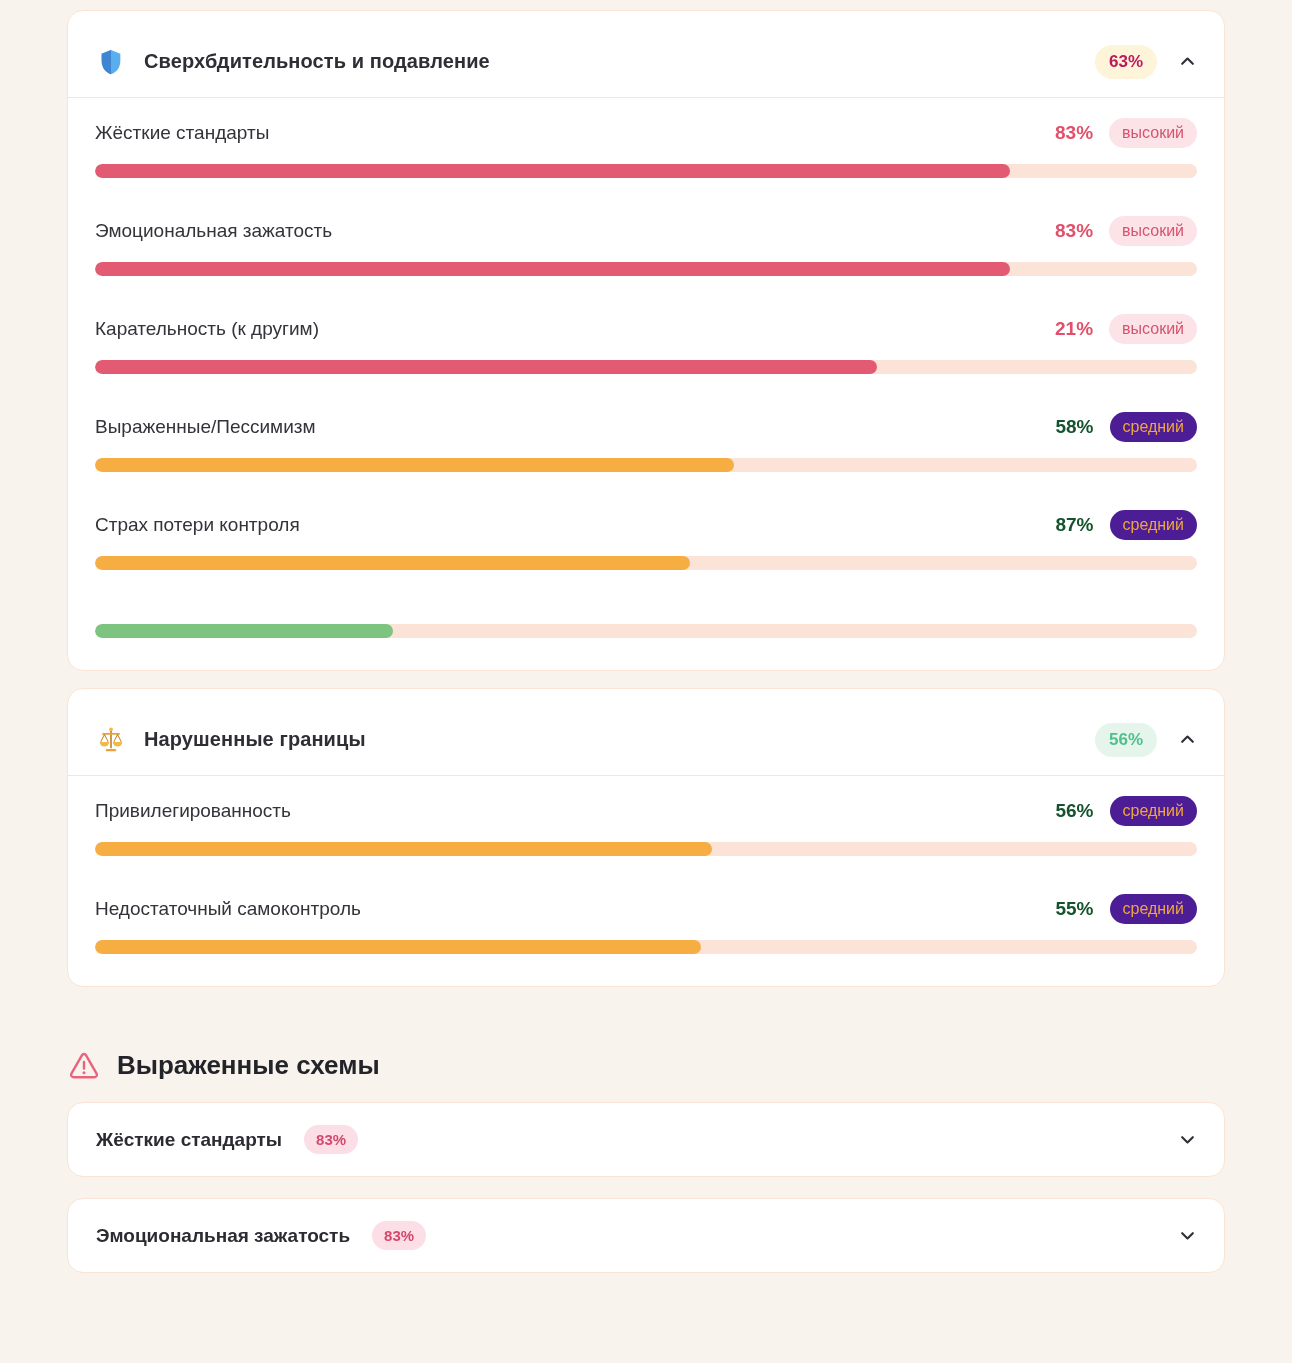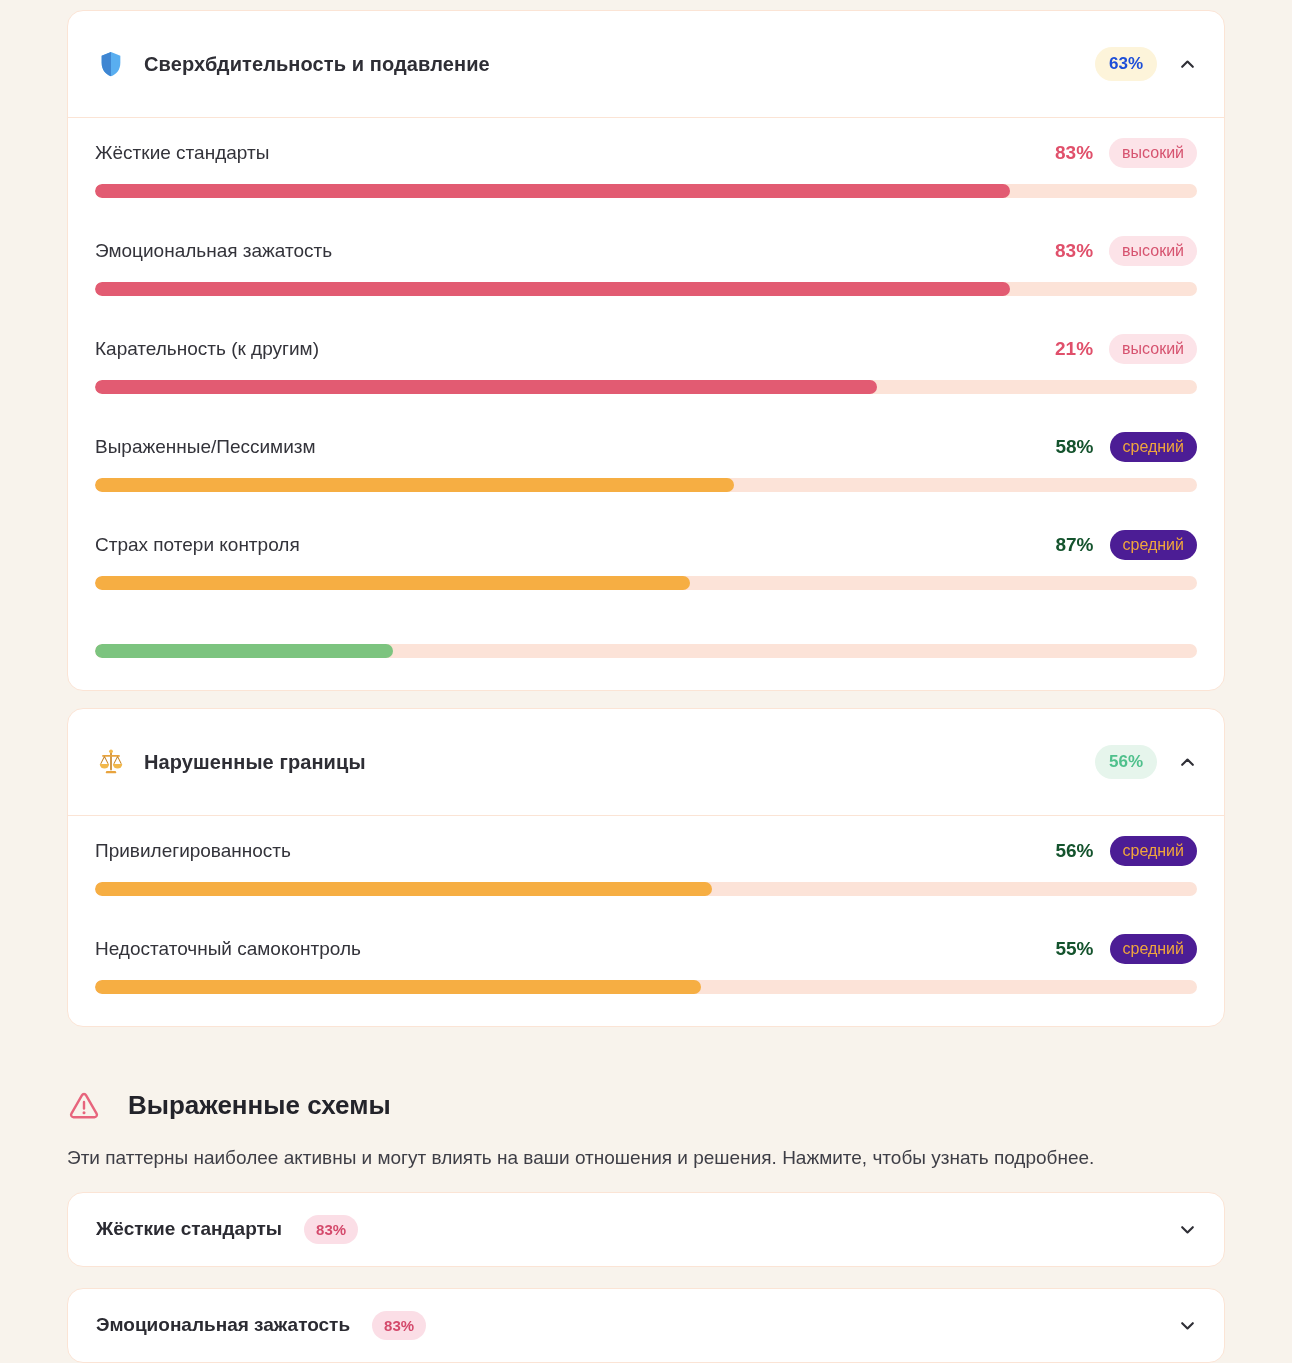--- a/index.html
+++ b/index.html
@@ -15,32 +15,33 @@
   
   .card {
     background: #ffffff;
     border: 1px solid #fbe4d5;
     border-radius: 16px;
     overflow: hidden;
   }
   .card + .card { margin-top: 17px; text-align: center; }
   .card-header {
     display: flex; align-items: center;
-    height: 107px; padding: 0 28px;
+    height: 72px; padding: 0 28px;
     border-bottom: 1px solid #fbe4d5;
     cursor: pointer;
+    margin-top: 15px;
   }
   .card-header .hdr-icon { width: 30px; height: 30px; margin-right: 18px; flex: none; display:flex; align-items:center; justify-content:center; }
   .card-title { font-size: 20px; font-weight: 700; color: #2e2e35; letter-spacing: .1px; }
   .hdr-right { margin-left: auto; display: flex; align-items: center; gap: 22px; }
   .total-badge {
     border-radius: 999px; padding: 7px 14px;
     font-size: 17px; font-weight: 700;
   }
-  .total-amber { background: #fdf4da; color: #1d4ed8; }
+  .total-amber { background: #fdf4da; color: #be185d; }
   .total-green { background: #e6f5ec; color: #4fc08c; }
 
   .card-body { padding: 4px 27px 10px; }
   .row { padding: 16px 0 22px; }
   .row-top { display: flex; align-items: center; }
   .row-label { font-size: 19px; font-weight: 500; color: #33333a; }
   .row-right { margin-left: auto; display: flex; align-items: center; gap: 16px; }
   .row-percent { font-size: 19px; font-weight: 700; }
   .level-badge { border-radius: 999px; padding: 6px 13px; font-size: 16px; font-weight: 400; }
 
@@ -55,21 +56,21 @@
   .level-low .bar-fill { background: #7cc47f; }
 
   .bar-track {
     margin-top: 16px; height: 14px; border-radius: 7px;
     background: #fce3d8; overflow: hidden;
   }
   .bar-fill { height: 100%; border-radius: 7px; }
 
   
   .section-heading {
-    display: flex; align-items: flex-end; gap: 28px;
+    display: flex; align-items: flex-end; gap: 17px;
     margin: 62px 0 0 1px;
   }
   .section-heading .sec-icon { width: 32px; height: 32px; flex: none; }
   .section-title { font-size: 26px; font-weight: 700; color: #23232a; }
   .section-desc {
     margin-top: 24px; font-size: 19px; color: #3e3e46; line-height: 1.35;
   }
 
   .acc-card {
     background: #ffffff;
@@ -248,21 +249,20 @@
   <div class="section-heading">
     <span class="sec-icon">
       <svg width="32" height="32" viewBox="0 0 32 32">
         <path d="M13.9 6.3 a2.4 2.4 0 0 1 4.2 0 L28.6 24.6 a2.4 2.4 0 0 1 -2.1 3.6 H5.5 a2.4 2.4 0 0 1 -2.1 -3.6 Z" fill="none" stroke="#e7647c" stroke-width="2.4" stroke-linejoin="round"></path>
         <line x1="16" y1="13" x2="16" y2="19.5" stroke="#e7647c" stroke-width="2.4" stroke-linecap="round"></line>
         <circle cx="16" cy="23.8" r="1.5" fill="#e7647c"></circle>
       </svg>
     </span>
     <span class="section-title">Выраженные схемы</span>
   </div>
-  <div class="section-desc">Эти паттерны наиболее активны и могут влиять на ваши отношения и решения. Нажмите, чтобы узнать подробнее.</div>
 
   <div class="acc-card">
     <span class="acc-label">Жёсткие стандарты</span>
     <span class="acc-badge">83%</span>
     <span class="acc-chevron">
       <svg width="17" height="17" viewBox="0 0 16 16">
           <path d="M3 5.8 L8 10.8 L13 5.8" stroke="#2f2f36" stroke-width="2" fill="none" stroke-linecap="round" stroke-linejoin="round"></path>
         </svg>
     </span>
   </div>

